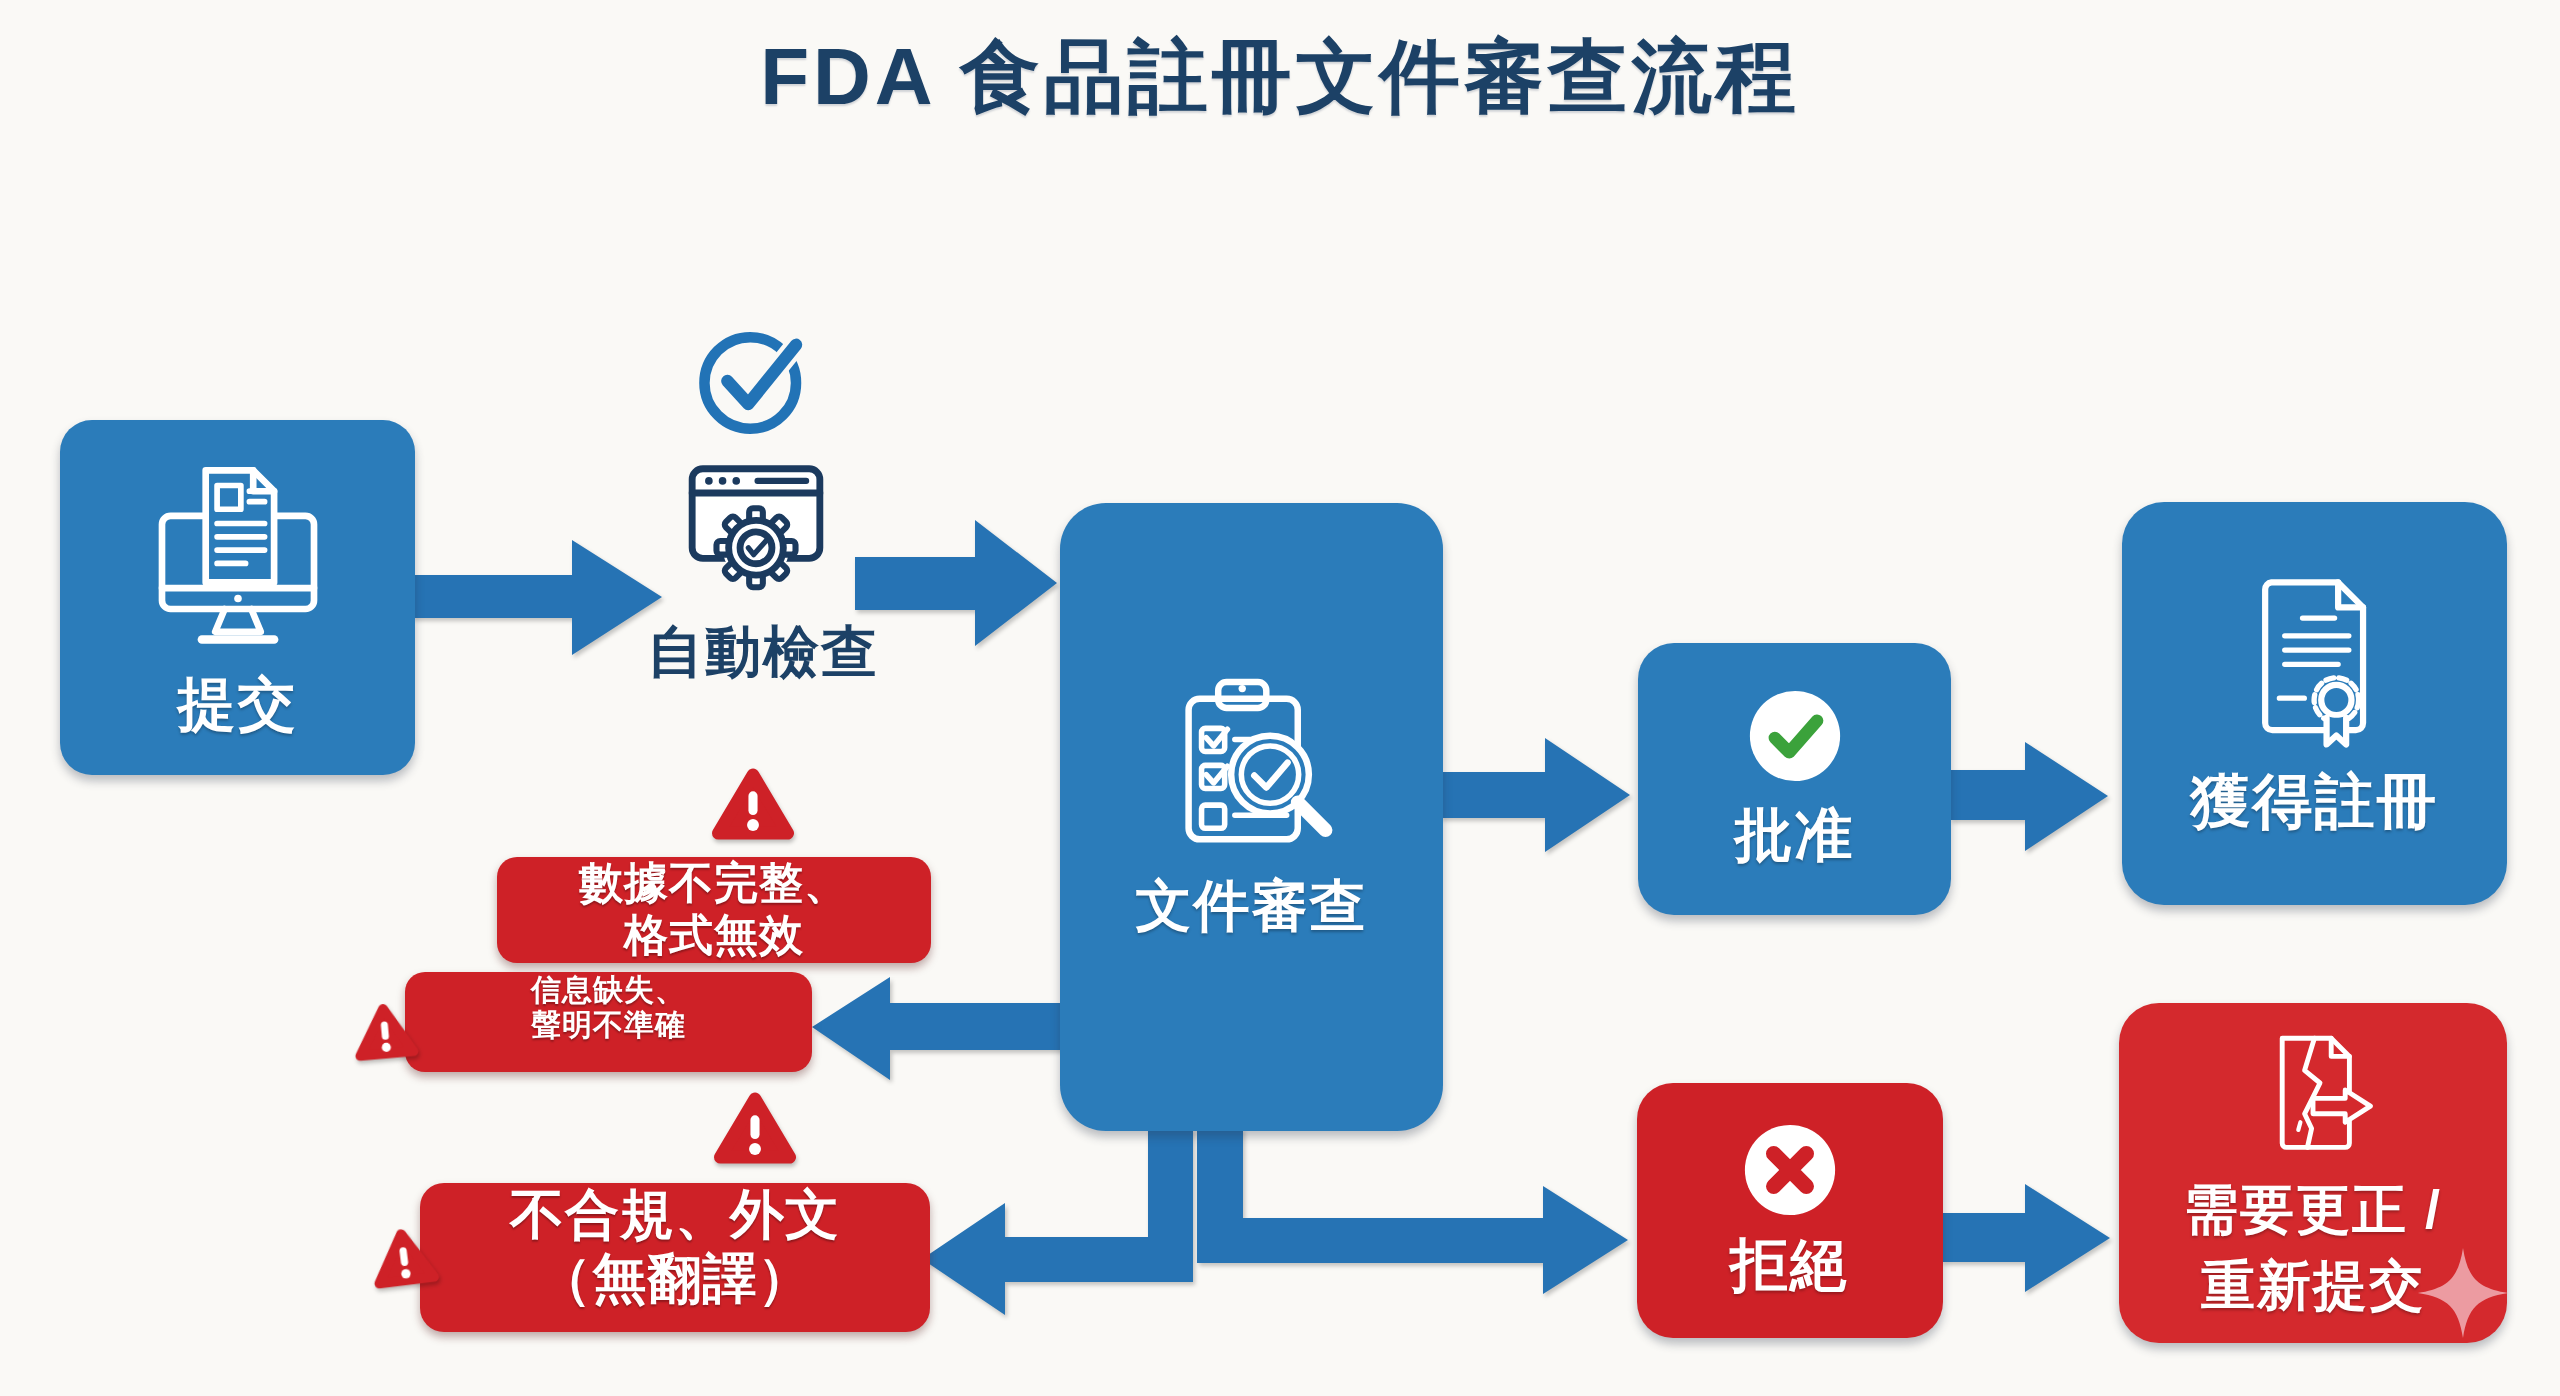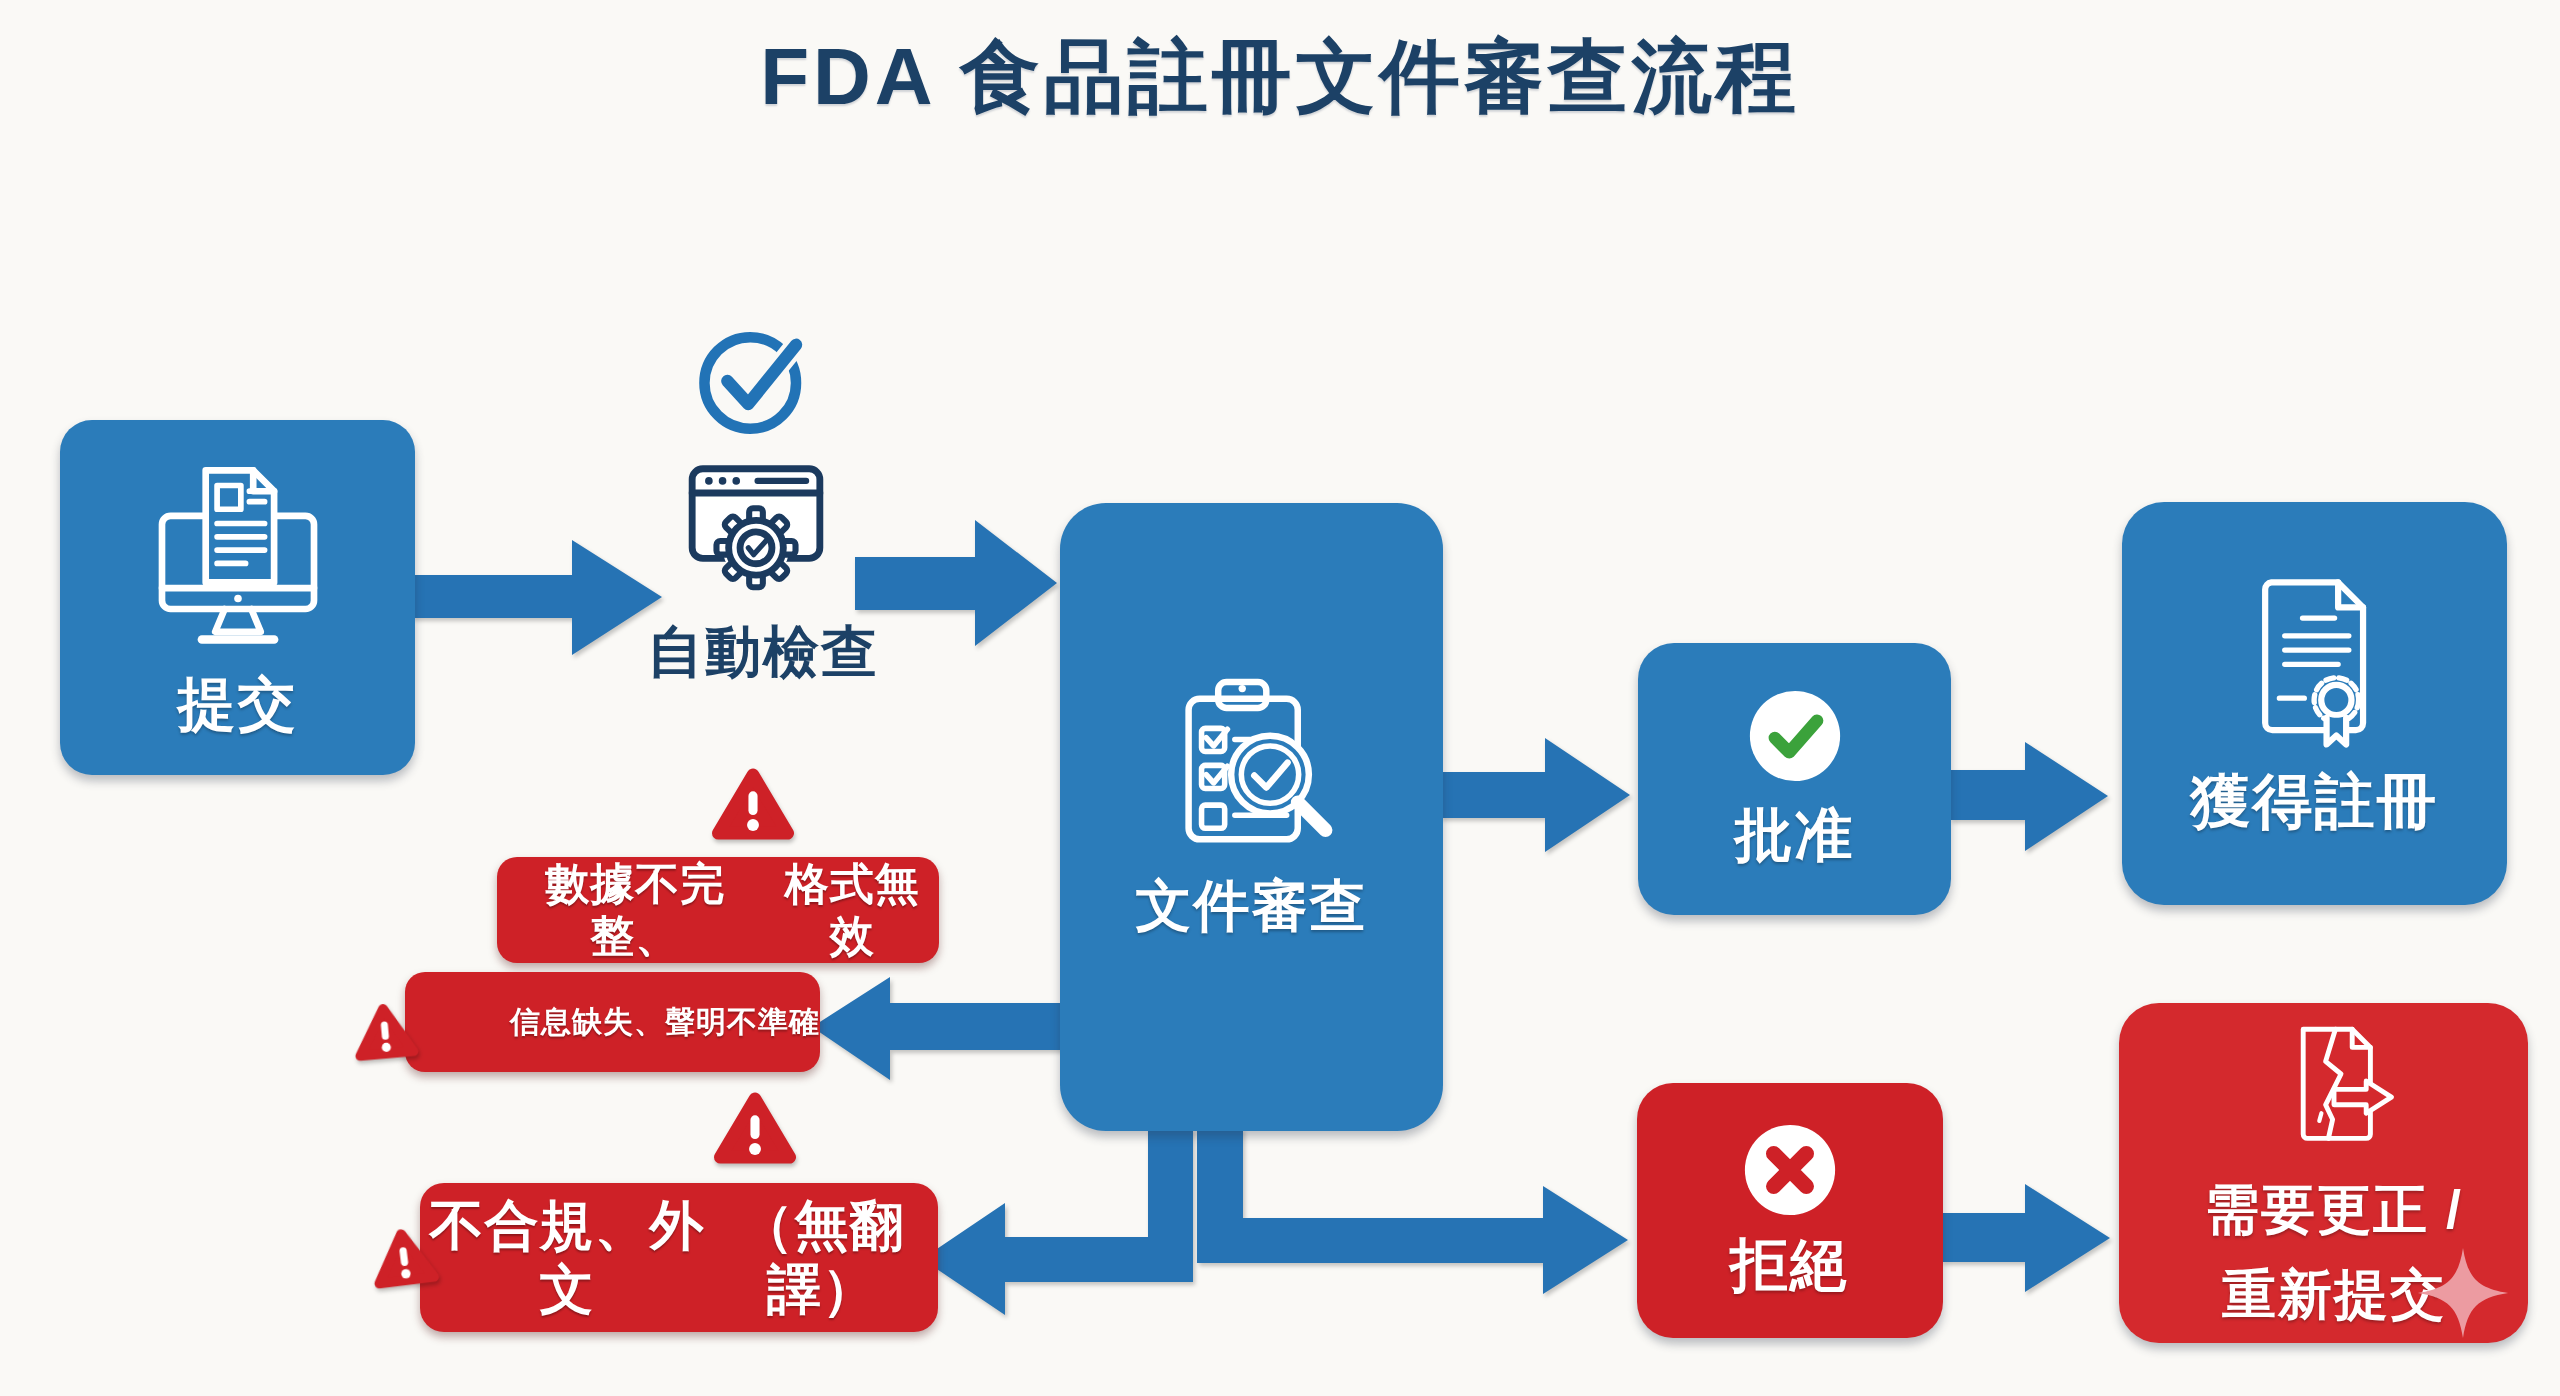--- a/index.html
+++ b/index.html
@@ -32,25 +32,24 @@
   .node.blue{background:var(--box-blue);}
   .node.red{background:var(--box-red);}
   .node.red-bright{background:var(--box-red-bright);}
   .node-label{
     color:#fff;font-weight:700;letter-spacing:2px;line-height:1.2;text-align:center;
     text-shadow:0 2px 3px rgba(0,0,0,.28);white-space:nowrap;
   }
 
   .pill{
     position:absolute;z-index:2;background:var(--box-red);
-    display:flex;flex-direction:row;align-items:center;justify-content:flex-end;
+    display:flex;flex-direction:column;align-items:center;justify-content:flex-start;
     color:#fff;font-weight:700;text-align:center;line-height:1.18;letter-spacing:1px;
     text-shadow:0 2px 2px rgba(0,0,0,.3);
     box-shadow:0 5px 8px rgba(80,20,20,.35);
-    padding-left:8px;
   }
 
   .tri{position:absolute;z-index:3;filter:drop-shadow(1px 3px 2px rgba(0,0,0,.25));}
   .sysicon{position:absolute;z-index:2;}
   #system-check-label{
     position:absolute;left:563px;top:618px;width:400px;z-index:2;
     text-align:center;font-size:56px;font-weight:800;line-height:1.2;
     color:var(--navy-text);letter-spacing:2px;
   }
   #sparkle{position:absolute;left:2416px;top:1246px;z-index:4;}
@@ -59,21 +58,21 @@
   #node-submit{left:60px;top:420px;width:355px;height:355px;border-radius:32px;justify-content:center;gap:22px;}
   #node-submit .node-label{font-size:58px;}
   #node-review{left:1060px;top:503px;width:383px;height:628px;border-radius:46px;padding-top:168px;gap:16px;box-sizing:border-box;}
   #node-review .node-label{font-size:56px;}
   #node-approve{left:1638px;top:643px;width:313px;height:272px;border-radius:36px;justify-content:center;gap:16px;}
   #node-approve .node-label{font-size:58px;}
   #node-registered{left:2122px;top:502px;width:385px;height:403px;border-radius:42px;justify-content:center;gap:18px;}
   #node-registered .node-label{font-size:60px;}
   #node-reject{left:1637px;top:1083px;width:306px;height:255px;border-radius:36px;justify-content:center;gap:12px;}
   #node-reject .node-label{font-size:58px;}
-  #node-resubmit{left:2119px;top:1003px;width:388px;height:340px;border-radius:40px;justify-content:center;gap:17px;padding-left:21px;}
+  #node-resubmit{left:2119px;top:1003px;width:388px;height:340px;border-radius:40px;justify-content:center;gap:8px;}
   #node-resubmit .node-label{font-size:54px;line-height:1.26;}
 
   #pill-w1{left:497px;top:857px;width:434px;height:106px;border-radius:20px;font-size:44px;}
   #pill-w2{left:405px;top:972px;width:407px;height:100px;border-radius:20px;font-size:30px;}
   #pill-w3{left:420px;top:1183px;width:510px;height:149px;border-radius:24px;font-size:54px;}
 
   #tri-1{left:706px;top:764px;}
   #tri-2{left:350px;top:988px;transform:rotate(-5deg);}
   #tri-3{left:708px;top:1088px;}
   #tri-4{left:368px;top:1212px;transform:rotate(-7deg);}

